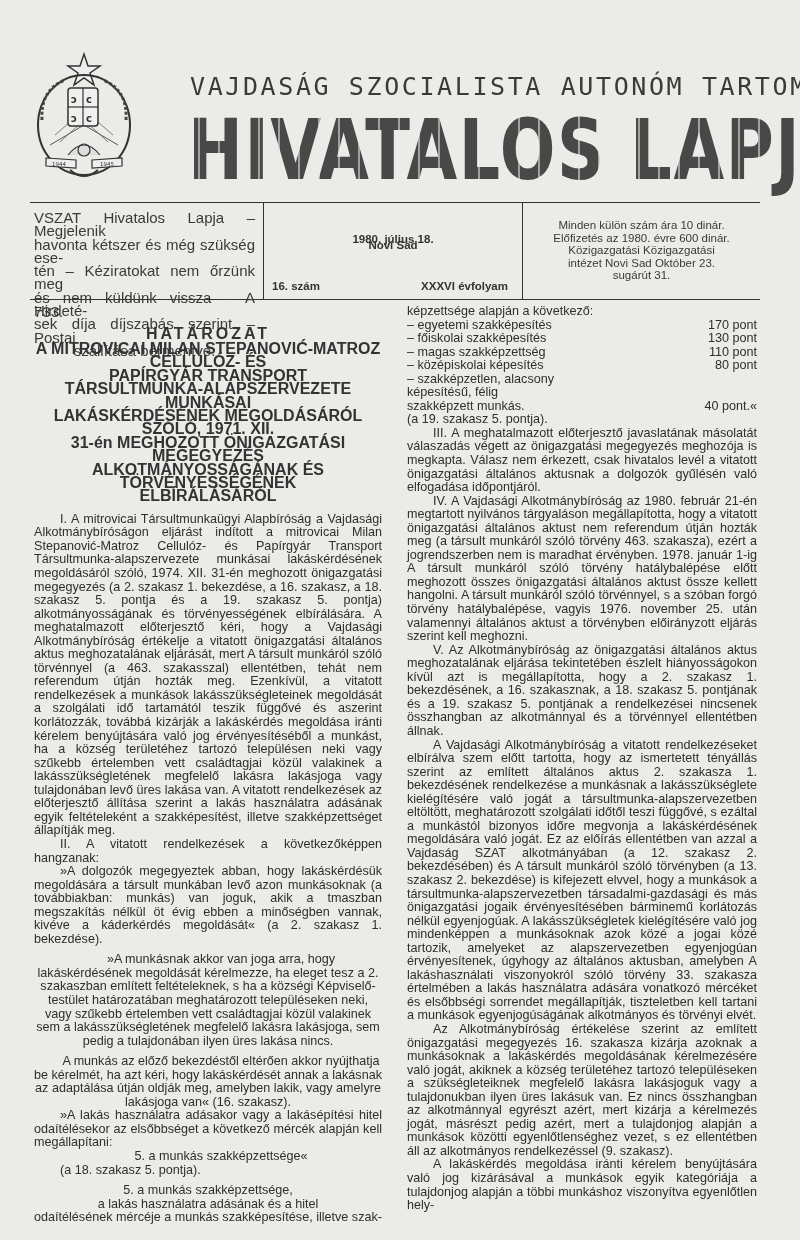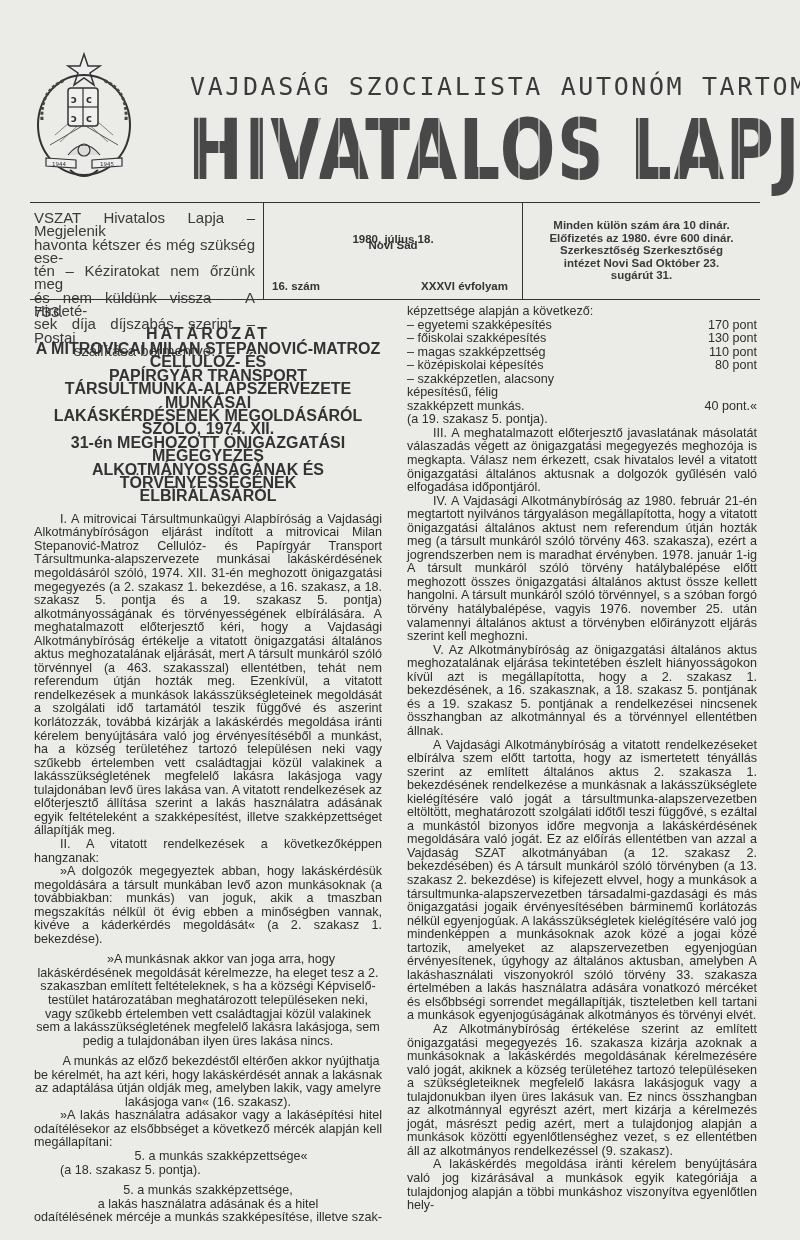--- a/index.html
+++ b/index.html
@@ -47,21 +47,21 @@
   .info-mid {
     width: 258px; border-left: 1.5px solid #333; border-right: 1.5px solid #333;
     position: relative; font-weight: bold; font-size: 11.5px; color: #333;
   }
   .info-mid .date { position: absolute; top: 30px; left: 0; right: 0; text-align: center; }
   .info-mid .city { position: absolute; top: 36px; left: 0; right: 0; text-align: center; }
   .info-mid .num { position: absolute; bottom: 7px; left: 8px; }
   .info-mid .vol { position: absolute; bottom: 7px; right: 14px; margin-top: 33px; }
   .info-right {
     flex: 1; padding-top: 16px; text-align: center;
-    font-size: 11.5px; line-height: 12.5px; color: #3a3a3a; font-weight: bold;
+    font-size: 11.5px; line-height: 12.5px; color: #3a3a3a;
   }
 
   
   .col { position: absolute; top: 305px; font-size: 12.6px; line-height: 13.55px; color: #2e2e2e; }
   .col-left { left: 34px; width: 348px; }
   .col-right { left: 407px; width: 350px; }
   .p { text-align: justify; margin: 0; }
   .ind { text-indent: 26px; }
   .gap { margin-top: 7px; text-align: center; }
   .doc-num { font-size: 15px; margin: 0 0 8px 0; color: #333; }
@@ -117,34 +117,34 @@
   </div>
   <div class="info-mid">
     <div class="date">1980. július 18.</div>
     <div class="city">Novi Sad</div>
     <div class="num">16. szám</div>
     <div class="vol">XXXVI évfolyam</div>
   </div>
   <div class="info-right">
     <div>Minden külön szám ára 10 dinár.</div>
     <div>Előfizetés az 1980. évre 600 dinár.</div>
-    <div>Szerkesztőség Szerkesztőség</div>
+    <div>Közigazgatási Közigazgatási</div>
     <div>intézet Novi Sad Október 23.</div>
     <div>sugárút 31.</div>
   </div>
 </div>
 
 <div class="col col-left">
   <div class="doc-num">733.</div>
   <div class="heading">
     <span class="kind">HATÁROZAT</span>
     <div>A MITROVICAI MILAN STEPANOVIĆ-MATROZ CELLULÓZ- ÉS</div>
     <div>PAPÍRGYÁR TRANSPORT</div>
     <div>TÁRSULTMUNKA-ALAPSZERVEZETE MUNKÁSAI</div>
-    <div>LAKÁSKÉRDÉSÉNEK MEGOLDÁSÁRÓL SZÓLÓ, 1974. XII.</div>
+    <div>LAKÁSKÉRDÉSÉNEK MEGOLDÁSÁRÓL SZÓLÓ, 1971. XII.</div>
     <div>31-én MEGHOZOTT ÖNIGAZGATÁSI MEGEGYEZÉS</div>
     <div>ALKOTMÁNYOSSÁGÁNAK ÉS TÖRVÉNYESSÉGÉNEK</div>
     <div>ELBÍRÁLÁSÁRÓL</div>
   </div>
   <p class="p ind">I. A mitrovicai Társultmunkaügyi Alapbíróság a Vajdasági Alkotmánybíróságon eljárást indított a mitrovicai Milan Stepanović-Matroz Cellulóz- és Papírgyár Transport Társultmunka-alapszervezete munkásai lakáskérdésének megoldásáról szóló, 1974. XII. 31-én meghozott önigazgatási megegyezés (a 2. szakasz 1. bekezdése, a 16. szakasz, a 18. szakasz 5. pontja és a 19. szakasz 5. pontja) alkotmányosságának és törvényességének elbírálására. A meghatalmazott előterjesztő kéri, hogy a Vajdasági Alkotmánybíróság értékelje a vitatott önigazgatási általános aktus meghozatalának eljárását, mert A társult munkáról szóló törvénnyel (a 463. szakasszal) ellentétben, tehát nem referendum útján hozták meg. Ezenkívül, a vitatott rendelkezések a munkások lakásszükségleteinek megoldását a szolgálati idő tartamától teszik függővé és aszerint korlátozzák, továbbá kizárják a lakáskérdés megoldása iránti kérelem benyújtására való jog érvényesítéséből a munkást, ha a község területéhez tartozó településen neki vagy szűkebb értelemben vett családtagjai közül valakinek a lakásszükségletének megfelelő lakásra lakásjoga vagy tulajdonában levő üres lakása van. A vitatott rendelkezések az előterjesztő állítása szerint a lakás használatra adásának egyik feltételeként a szakképesítést, illetve szakképzettséget állapítják meg.</p>
   <p class="p ind">II. A vitatott rendelkezések a következőképpen hangzanak:</p>
   <p class="p ind">»A dolgozók megegyeztek abban, hogy lakáskérdésük megoldására a társult munkában levő azon munkásoknak (a továbbiakban: munkás) van joguk, akik a tmaszban megszakítás nélkül öt évig ebben a minőségben vannak, kivéve a káderkérdés megoldását« (a 2. szakasz 1. bekezdése).</p>
   <p class="p ind gap">»A munkásnak akkor van joga arra, hogy lakáskérdésének megoldását kérelmezze, ha eleget tesz a 2. szakaszban említett feltételeknek, s ha a községi Képviselő-testület határozatában meghatározott településeken neki, vagy szűkebb értelemben vett családtagjai közül valakinek sem a lakásszükségletének megfelelő lakásra lakásjoga, sem pedig a tulajdonában ilyen üres lakása nincs.</p>
   <p class="p ind gap">A munkás az előző bekezdéstől eltérően akkor nyújthatja be kérelmét, ha azt kéri, hogy lakáskérdését annak a lakásnak az adaptálása útján oldják meg, amelyben lakik, vagy amelyre lakásjoga van« (16. szakasz).</p>
   <p class="p ind">»A lakás használatra adásakor vagy a lakásépítési hitel odaítélésekor az elsőbbséget a következő mércék alapján kell megállapítani:</p>

